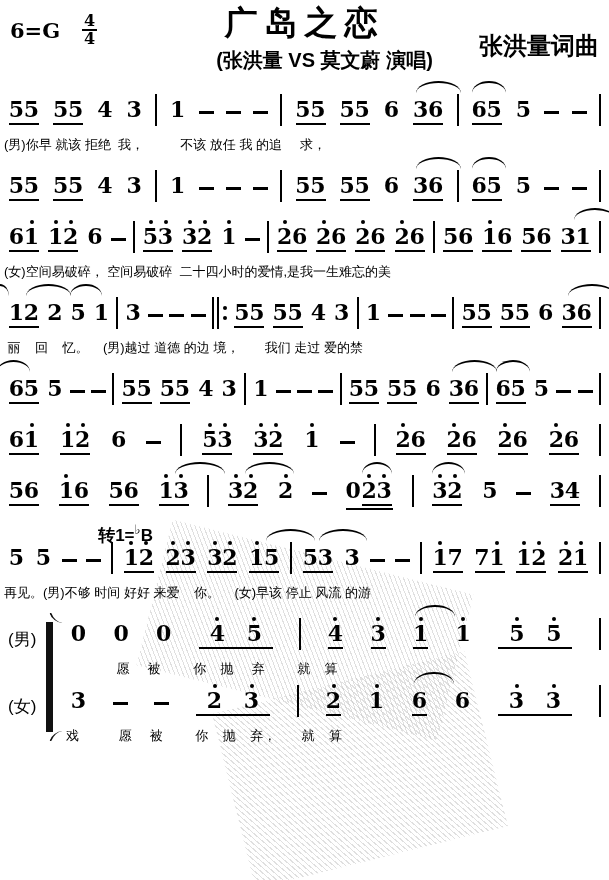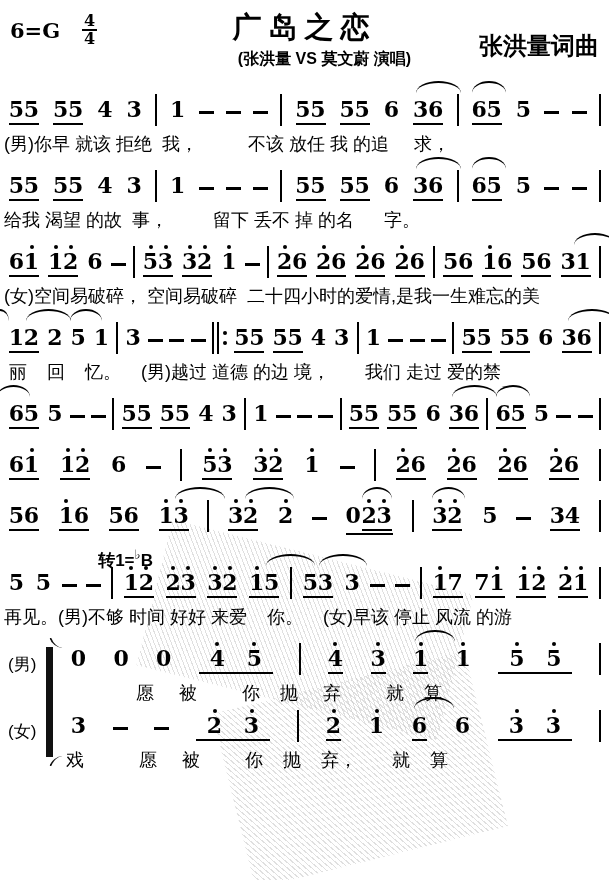--- a/index.html
+++ b/index.html
@@ -5,28 +5,28 @@
   html,body{margin:0;padding:0;background:#e8e8e8;}
   .page{position:relative;width:609px;height:880px;margin:0 auto;background:#fff;color:#000;
         overflow:hidden;font-family:"Liberation Sans",sans-serif;}
   
   .hdr{position:relative;height:86px;}
   .keysig{position:absolute;left:10px;top:14px;display:flex;align-items:center;
           font-weight:bold;font-size:21px;font-family:"DejaVu Serif",serif;}
   .frac{display:inline-flex;flex-direction:column;align-items:center;margin-left:22px;}
   .frac b{font-size:16px;line-height:14px;font-family:"DejaVu Serif",serif;}
   .frac i{width:15px;height:2px;background:#000;margin:1px 0;}
-  .title{text-align:center;font-size:29px;font-weight:bold;letter-spacing:7px;padding-top:8px;}
-  .subtitle{text-align:center;font-size:16px;font-weight:bold;margin-top:1px;padding-left:40px;}
+  .title{text-align:center;font-size:33px;font-weight:bold;letter-spacing:7px;padding-top:1px;}
+  .subtitle{text-align:center;font-size:20px;font-weight:bold;margin-top:1px;padding-left:40px;}
   .credit{position:absolute;right:10px;top:30px;font-size:24px;font-weight:bold;}
   
   #score{position:relative;padding-top:4px;z-index:2;}
   .sys{margin-bottom:9px;}
   .mline{display:flex;justify-content:space-between;align-items:flex-start;padding:0 8px;height:42px;}
-  .lyr{white-space:pre;font-size:18px;line-height:25px;padding:0 4px;}
+  .lyr{white-space:pre;font-size:13px;line-height:25px;padding:0 4px;}
   .grp{display:inline-flex;position:relative;margin:0 1px;}
   .grp.u{border-bottom:2px solid #000;padding-bottom:2px;}
   .grp.wide .note{margin:0 11px;}
   .note{display:flex;flex-direction:column;align-items:center;width:15px;}
   .ndot{height:7px;width:100%;display:flex;justify-content:center;align-items:flex-end;visibility:hidden;}
   .ndot.on{visibility:visible;}
   .ndot::after{content:"";width:4px;height:4px;border-radius:50%;background:#000;}
   .num{font-family:"DejaVu Serif",serif;font-weight:bold;font-size:22px;line-height:24px;}
   .dsh{width:15px;height:3px;background:#000;margin-top:21px;flex:none;}
   .bl{width:2px;height:32px;background:#000;margin-top:4px;flex:none;}
@@ -279,21 +279,20 @@
           <span class="grp">
             <span class="note">
               <span class="ndot"></span>
               <span class="num">5</span>
             </span>
           </span>
           <span class="dsh"></span>
           <span class="dsh"></span>
           <span class="bl"></span>
         </div>
-        <div class="lyr">给我 渴望 的故  事，         留下 丢不 掉 的名      字。</div>
       </div>
       <div class="sys">
         <div class="mline">
           <span class="grp u">
             <span class="note">
               <span class="ndot"></span>
               <span class="num">6</span>
             </span>
             <span class="note">
               <span class="ndot on"></span>

